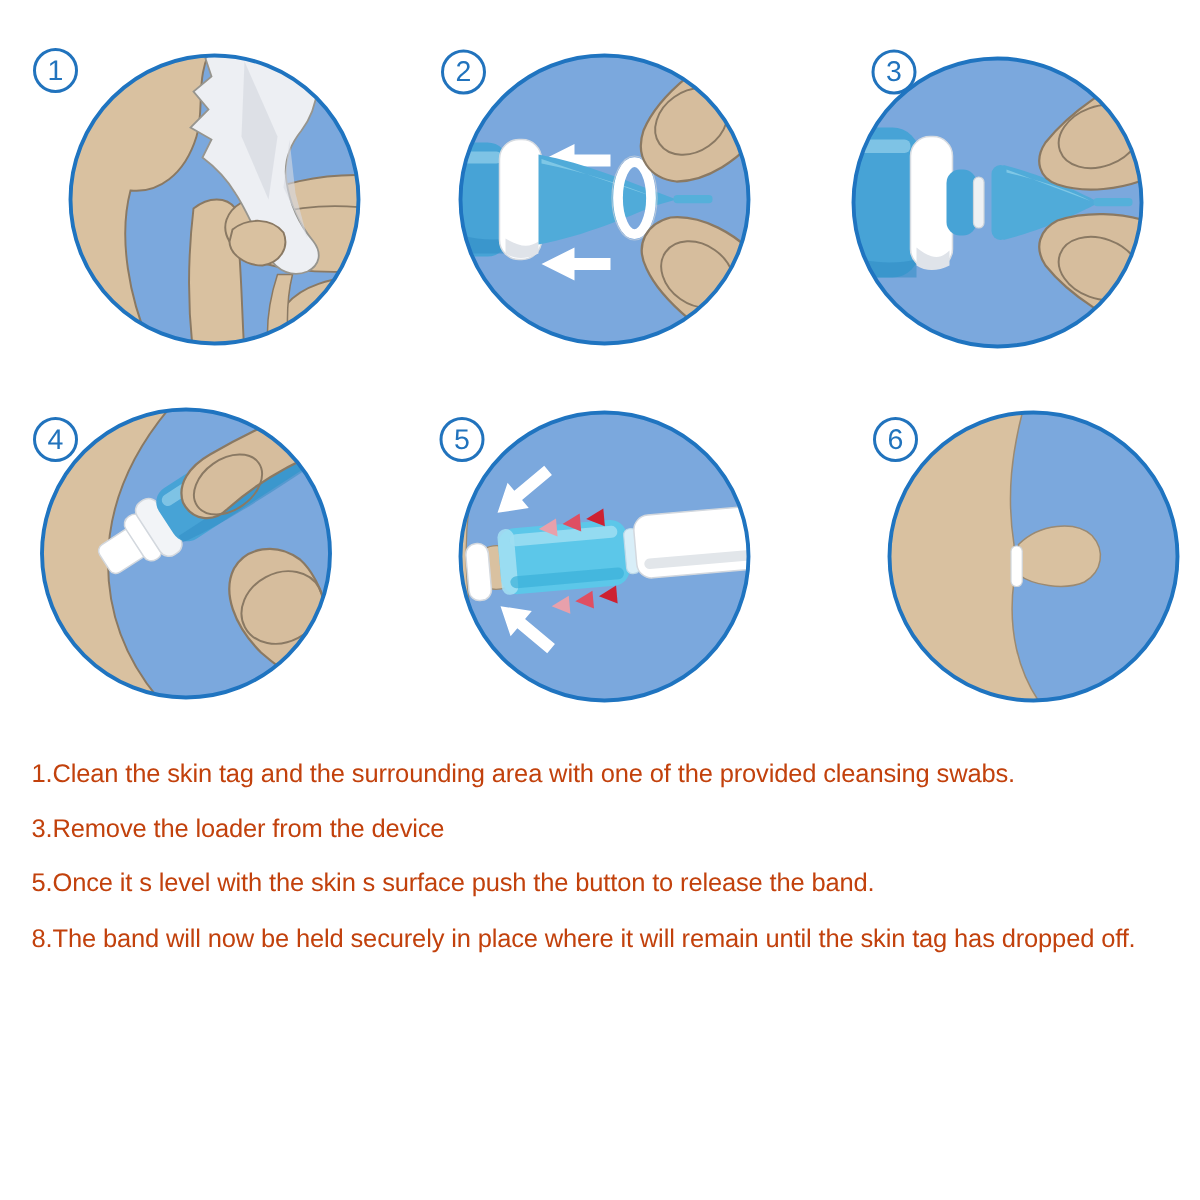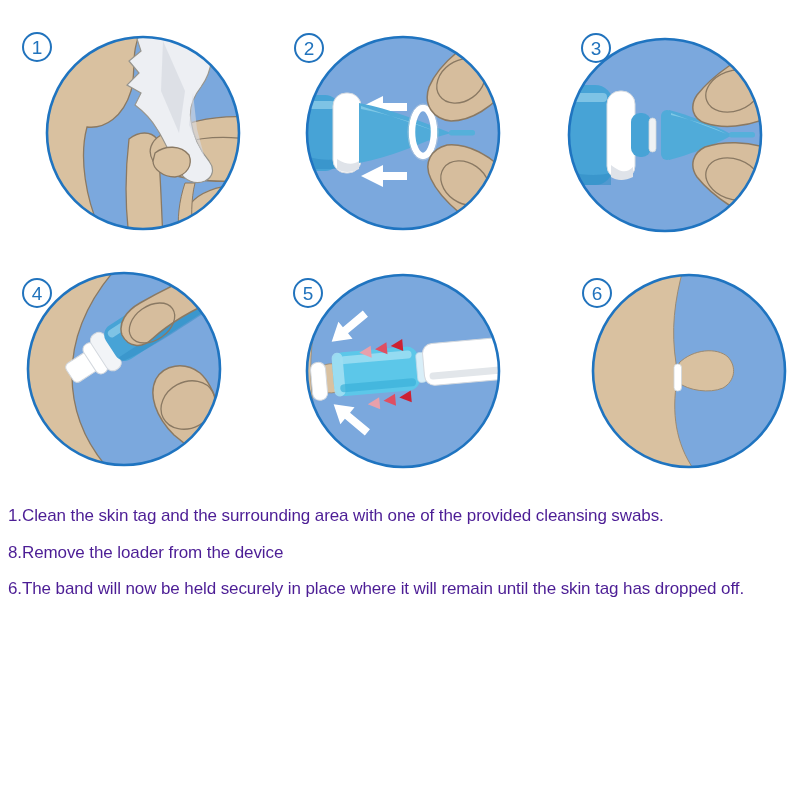--- a/index.html
+++ b/index.html
@@ -11,22 +11,22 @@
   .figure-area{position:absolute;left:0;top:0;width:800px;height:497px;}
   .step-cell{position:absolute;width:200px;height:200px;}
   .step-cell svg{display:block;width:200px;height:200px;}
   .step-badge{
     position:absolute;width:30px;height:30px;border-radius:50%;
     border:2.6px solid #2173bd;color:#2173bd;background:#ffffff;
     display:flex;align-items:center;justify-content:center;
     font-size:19px;line-height:1;box-sizing:border-box;
   }
   .instructions{
-    position:absolute;left:8px;right:4px;top:498px;
-    color:#4c1d95;font-size:17px;line-height:36.6px;
+    position:absolute;left:21px;right:4px;top:498px;
+    color:#c2410c;font-size:17px;line-height:36.6px;
     letter-spacing:-0.1px;
   }
   .instructions p{margin:0;}
 </style>
 </head>
 <body>
 
 <div class="figure-area">
 
   <div class="step-badge" style="left:22px;top:32px;">
@@ -253,15 +253,16 @@
         <rect x="85" y="93" width="7.5" height="27" rx="3.5" fill="#ffffff" stroke="#cfd5db" stroke-width="0.8"></rect>
       </g>
       <circle cx="100" cy="100" r="96" fill="none" stroke="#1f74c0" stroke-width="2.6"></circle>
     </svg>
   </div>
 
 </div>
 
 <div class="instructions">
   <p>1.Clean the skin tag and the surrounding area with one of the provided cleansing swabs.</p>
-  <p>8.Remove the loader from the device</p>
-  <p>6.The band will now be held securely in place where it will remain until the skin tag has dropped off.</p>
+  <p>3.Remove the loader from the device</p>
+  <p>5.Once it s level with the skin s surface push the button to release the band.</p>
+  <p>8.The band will now be held securely in place where it will remain until the skin tag has dropped off.</p>
 </div>
 
 </body></html>

